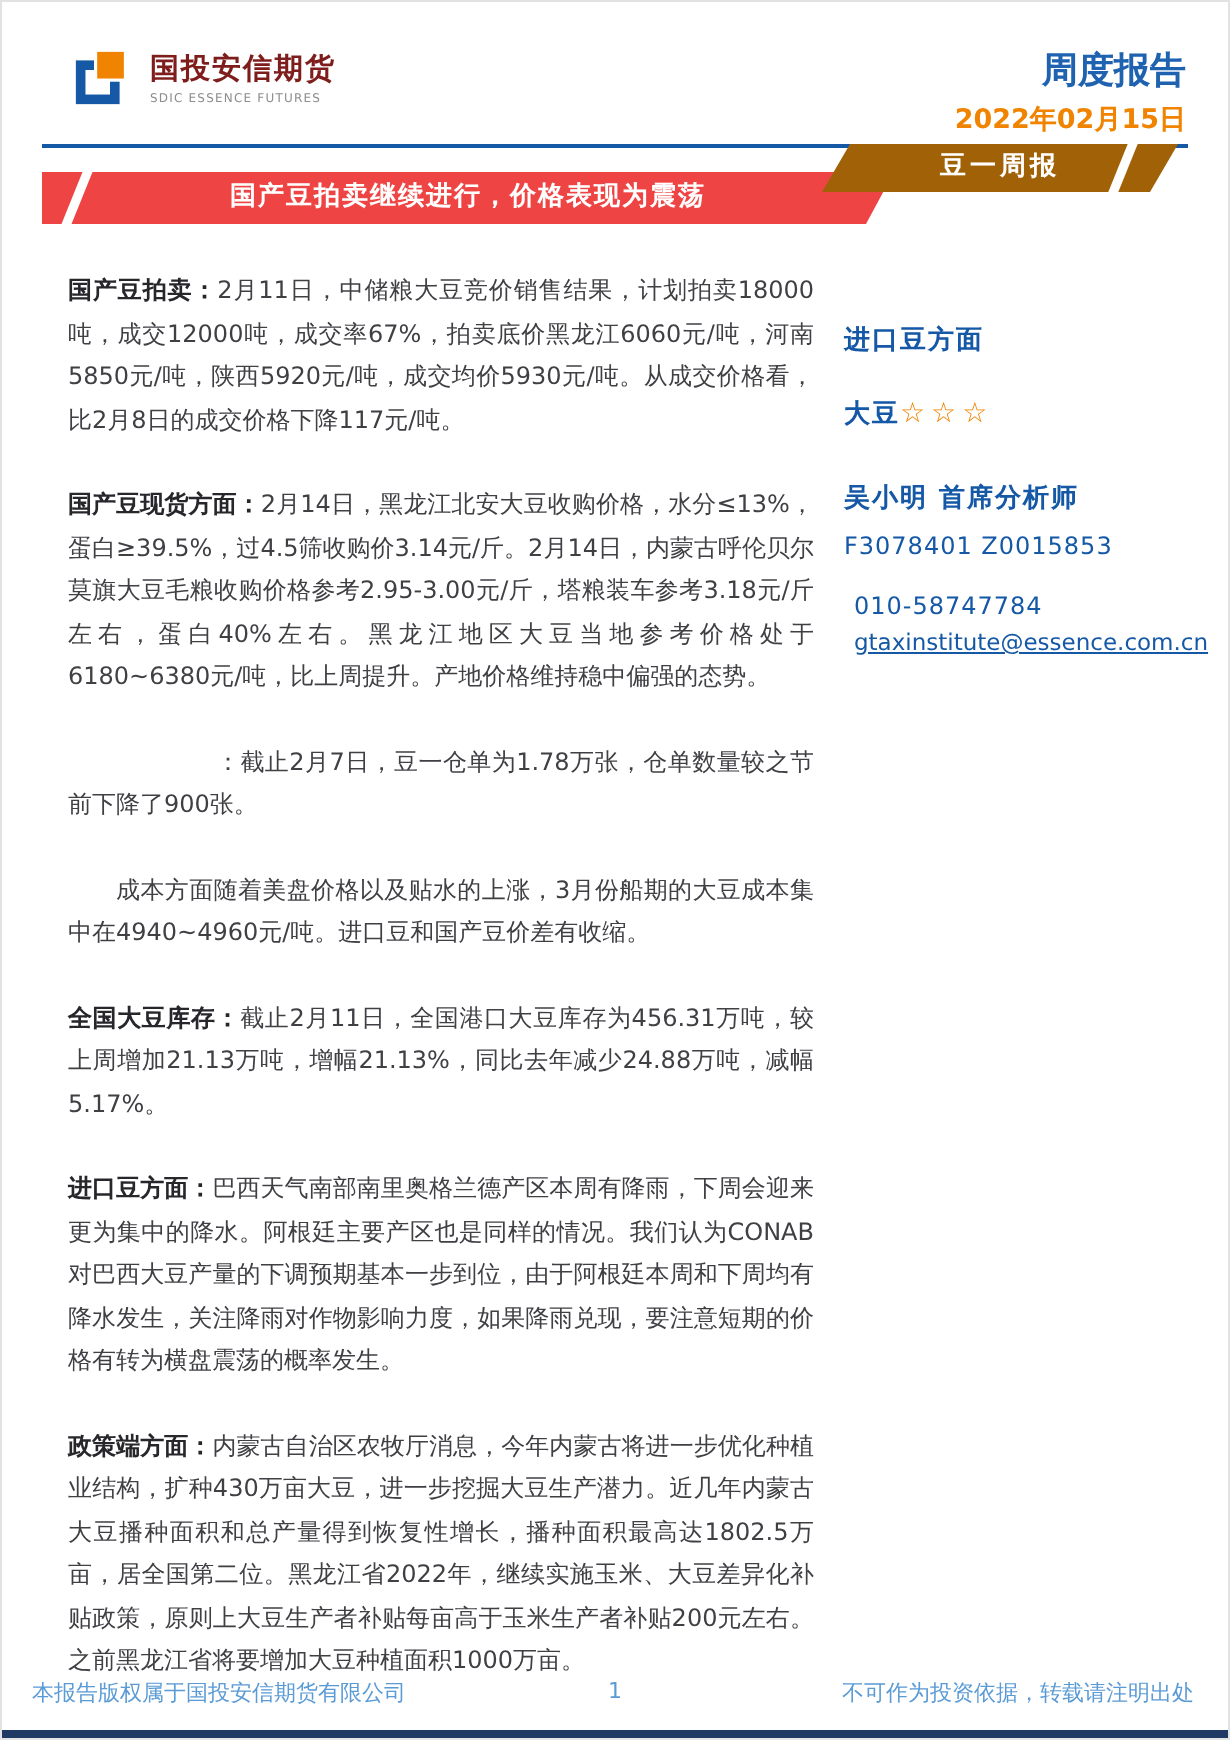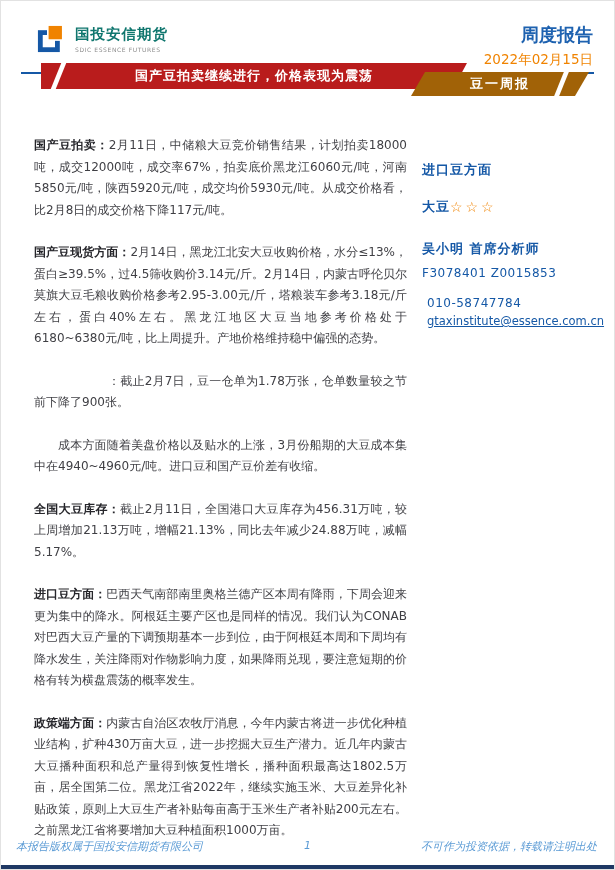--- a/index.html
+++ b/index.html
@@ -6,31 +6,31 @@
   html,body { background:#f6f6f6; }
   .page {
     position:relative; width:615px; height:870px; margin:0 auto;
     background:#ffffff; border:1px solid #e2e2e2; overflow:hidden;
     font-family:"DejaVu Sans","Liberation Sans",sans-serif;
   }
 
   
   .header-left { position:absolute; top:22px; left:34px; display:flex; align-items:center; }
   .logo-mark { width:32px; height:32px; margin-right:8px; }
-  .brand-cn { font-size:14.5px; font-weight:bold; color:#0f766e; letter-spacing:1px; }
+  .brand-cn { font-size:14.5px; font-weight:bold; color:#7f1d1d; letter-spacing:1px; }
   .brand-en { font-size:6px; color:#8d8d8d; letter-spacing:0.6px; margin-top:2px; }
   .header-right { position:absolute; top:22px; right:21px; text-align:right; }
   .report-type { font-size:18px; font-weight:bold; color:#1e62b0; }
-  .report-date { font-size:13.5px; font-weight:normal; color:#f08300; margin-top:4px; }
+  .report-date { font-size:13.5px; font-weight:bold; color:#f08300; margin-top:4px; }
   .header-rule { position:absolute; top:71px; left:20px; right:20px; height:2px; background:#1558a6; }
 
   
   .title-bar {
-    position:absolute; top:62px; left:20px; width:426px; height:26px;
-    background:#b91c1c; clip-path:polygon(0 0,100% 0,calc(100% - 14px) 100%,0 100%);margin-left:20px;
+    position:absolute; top:85px; left:20px; width:426px; height:26px;
+    background:#ef4444; clip-path:polygon(0 0,100% 0,calc(100% - 14px) 100%,0 100%);
   }
   .title-bar .slash { position:absolute; top:0; left:15px; width:5px; height:100%; background:#fff; transform:skewX(-22deg); }
   .title-text { width:100%; text-align:center; color:#fff; font-size:13px; font-weight:bold; line-height:26px; letter-spacing:1px; }
   .side-tab {
     position:absolute; top:71px; left:410px; width:178px; height:24px;
     background:#a16207; clip-path:polygon(14px 0,100% 0,calc(100% - 14px) 100%,0 100%);
   }
   .side-tab .slash { position:absolute; top:0; right:25px; width:5px; height:100%; background:#fff; transform:skewX(-22deg); }
   .side-tab-text { width:100%; text-align:center; color:#fff; font-size:13px; font-weight:bold; line-height:24px; letter-spacing:2px; }
 
@@ -50,21 +50,21 @@
   .rating-label { font-size:13px; font-weight:bold; letter-spacing:1px; }
   .rating-row { display:flex; align-items:center; margin-top:19px; width:128px; justify-content:flex-start; }
   .rating-name { font-size:13px; font-weight:bold; letter-spacing:1px; }
   .stars { color:#f08300; font-size:14px; letter-spacing:3px; }
   .analyst { font-size:13px; font-weight:bold; margin-top:24px; letter-spacing:1px; }
   .codes { font-size:12px; margin-top:8px; letter-spacing:0.5px; }
   .phone { font-size:12px; margin-top:16px; padding-left:5px; letter-spacing:0.5px; }
   .email { font-size:11.5px; padding-left:5px; text-decoration:underline; color:#1558a6; display:inline-block; }
 
   
-  .footer { position:absolute; left:0; right:0; bottom:14px; height:16px; font-size:11px; color:#5b9bd5;font-style:italic; }
+  .footer { position:absolute; left:0; right:0; bottom:14px; height:16px; font-size:11px; color:#5b9bd5; }
   .footer-left  { position:absolute; left:15px; }
   .footer-page  { position:absolute; left:0; right:0; text-align:center; }
   .footer-right { position:absolute; right:17px; }
   .footer-bar { position:absolute; left:0; right:0; bottom:0; height:4px; background:#1f3864; }
 </style>
 </head>
 <body>
 
 <div class="page">
 

